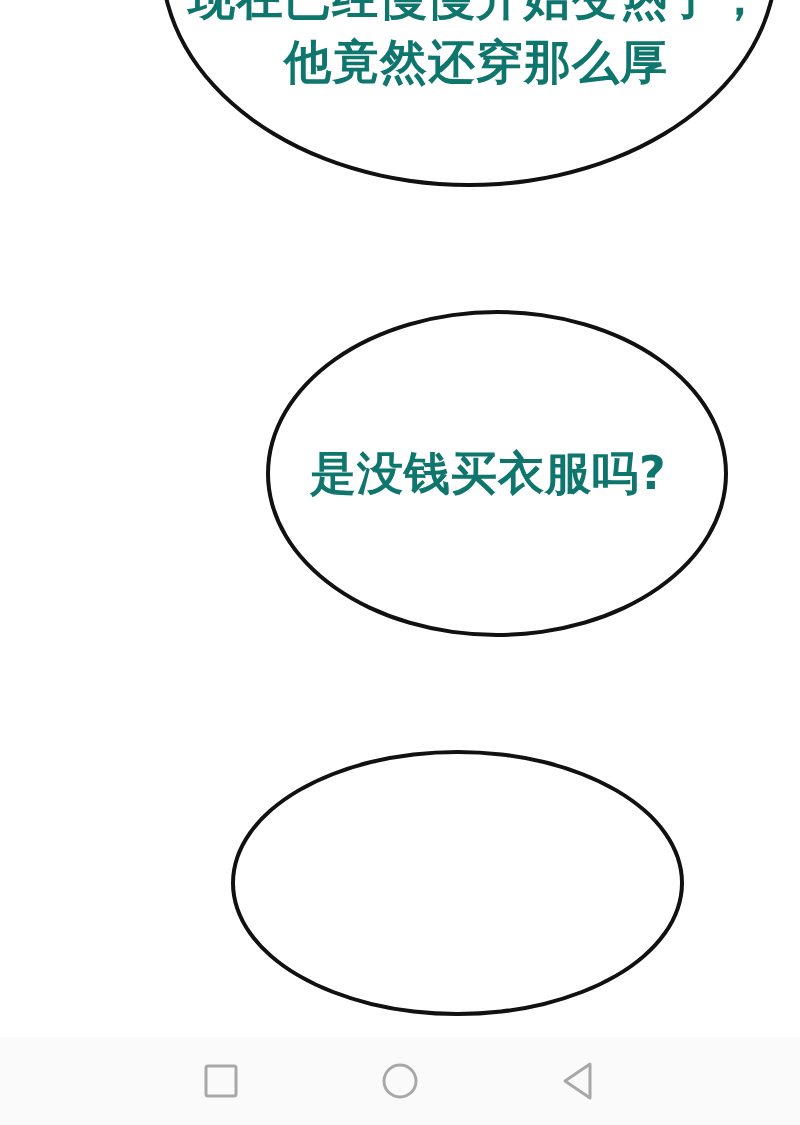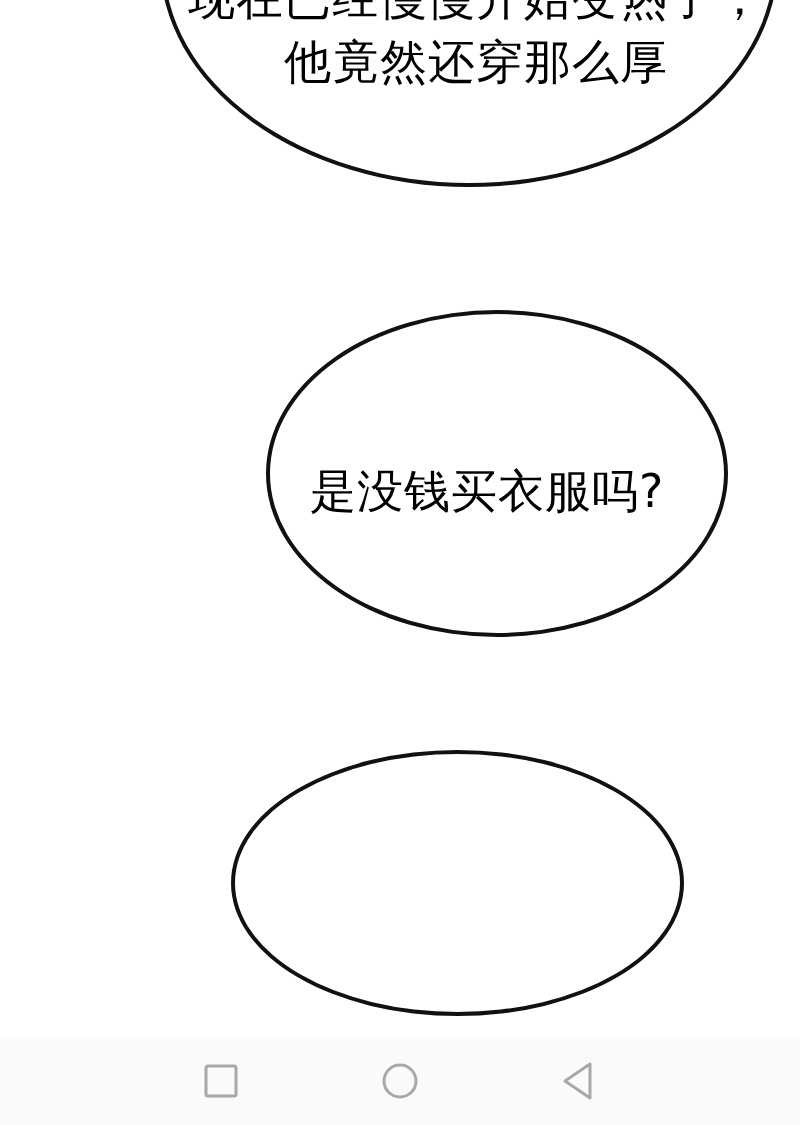--- a/index.html
+++ b/index.html
@@ -24,22 +24,22 @@
     }
     .bubble {
       position: absolute;
       box-sizing: border-box;
       border: 4px solid #111111;
       border-radius: 50%;
       background: #ffffff;
     }
     .bubble-text {
       position: absolute;
-      color: #000000;
-      font-weight: normal;
+      color: #0f766e;
+      font-weight: bold;
       white-space: nowrap;
       letter-spacing: 1px;
       line-height: 1;
     }
     
     #bubble-1 {
       left: 160px;
       top: -265px;
       width: 618px;
       height: 452px;
@@ -58,21 +58,21 @@
     }
     
     #bubble-2 {
       left: 266px;
       top: 310px;
       width: 462px;
       height: 327px;
     }
     #bubble-2-text {
       left: 310px;
-      top: 468px;
+      top: 450px;
       font-size: 46px;
     }
     
     #bubble-3 {
       left: 231px;
       top: 750px;
       width: 453px;
       height: 266px;
     }
     #bubble-3-text {

